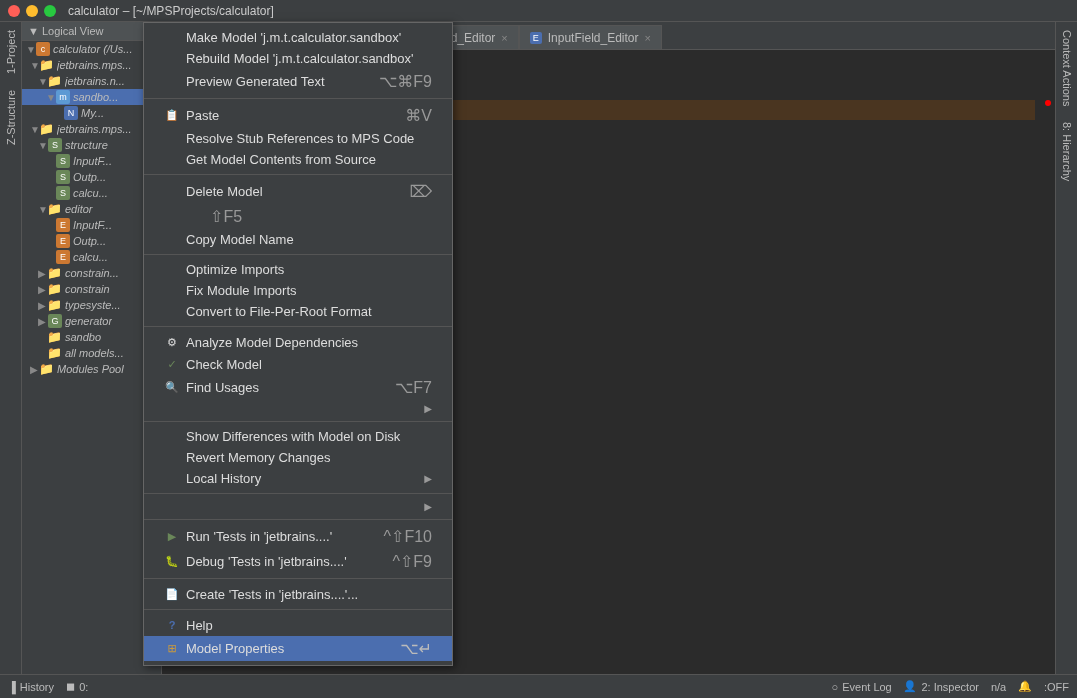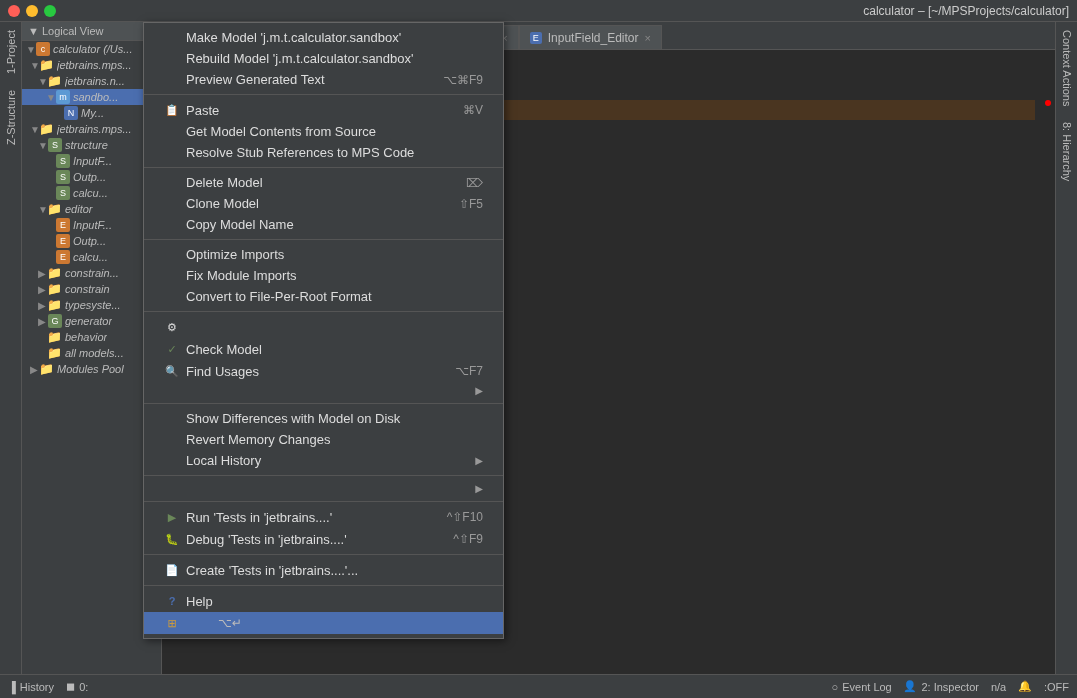--- a/index.html
+++ b/index.html
@@ -31,21 +31,21 @@
       width: 12px; height: 12px;
       border-radius: 50%;
     }
     .tl-red { background: #ff5f57; }
     .tl-yellow { background: #ffbd2e; }
     .tl-green { background: #28c940; }
     .title-bar-text {
       color: #ccc;
       font-size: 12px;
       flex: 1;
-      text-align: right;
+      text-align: left;
     }
 
     
     .main-layout {
       display: flex;
       height: calc(698px - 22px);
     }
 
     
     .sidebar {
@@ -134,21 +134,21 @@
       padding: 8px 3px;
       cursor: pointer;
       white-space: nowrap;
     }
 
     
     .context-menu {
       position: absolute;
       left: 143px;
       top: 22px;
-      width: 361px;
+      width: 310px;
       background: #3c3f41;
       border: 1px solid #666;
       box-shadow: 2px 2px 8px rgba(0,0,0,0.5);
       z-index: 100;
       padding: 4px 0;
     }
 
     .menu-item {
       display: flex;
       align-items: center;
@@ -170,22 +170,22 @@
       font-size: 11px;
       flex-shrink: 0;
     }
 
     .menu-item-label {
       flex: 1;
     }
 
     .menu-item-shortcut {
       color: #999;
-      font-size: 12px;
-      margin-left: 32px;
+      font-size: 16px;
+      margin-left: 24px;
     }
 
     .menu-item-arrow {
       color: #999;
       font-size: 10px;
       margin-left: auto;
     }
 
     .menu-separator {
       height: 1px;
@@ -430,21 +430,21 @@
         <span class="tree-label">typesyste...</span>
       </div>
       <div class="tree-item tree-indent-2">
         <span class="tree-arrow">▶</span>
         <span class="tree-icon icon-green">G</span>
         <span class="tree-label">generator</span>
       </div>
       <div class="tree-item tree-indent-2">
         <span class="tree-arrow"> </span>
         <span class="tree-icon icon-folder">📁</span>
-        <span class="tree-label">behavior</span>
+        <span class="tree-label">sandbo</span>
       </div>
       <div class="tree-item tree-indent-2">
         <span class="tree-arrow"> </span>
         <span class="tree-icon icon-folder">📁</span>
         <span class="tree-label">all models...</span>
       </div>
       <div class="tree-item tree-indent-1">
         <span class="tree-arrow">▶</span>
         <span class="tree-icon icon-folder">📁</span>
         <span class="tree-label">Modules Pool</span>
@@ -506,50 +506,50 @@
     <span class="menu-item-label">Preview Generated Text</span>
     <span class="menu-item-shortcut">⌥⌘F9</span>
   </div>
   <div class="menu-separator"></div>
   <div class="menu-item">
     <span class="menu-item-icon" style="color:#cc9a3c;">📋</span>
     <span class="menu-item-label">Paste</span>
     <span class="menu-item-shortcut">⌘V</span>
   </div>
   <div class="menu-item menu-item-no-icon">
+    <span class="menu-item-label">Resolve Stub References to MPS Code</span>
+  </div>
+  <div class="menu-item menu-item-no-icon">
     <span class="menu-item-label">Get Model Contents from Source</span>
-  </div>
-  <div class="menu-item menu-item-no-icon">
-    <span class="menu-item-label">Resolve Stub References to MPS Code</span>
   </div>
   <div class="menu-separator"></div>
   <div class="menu-item menu-item-no-icon">
     <span class="menu-item-label">Delete Model</span>
     <span class="menu-item-shortcut">⌦</span>
   </div>
   <div class="menu-item menu-item-no-icon">
-    <span class="menu-item-label">Clone Model</span>
     <span class="menu-item-shortcut">⇧F5</span>
   </div>
   <div class="menu-item menu-item-no-icon">
     <span class="menu-item-label">Copy Model Name</span>
   </div>
   <div class="menu-separator"></div>
   <div class="menu-item menu-item-no-icon">
     <span class="menu-item-label">Optimize Imports</span>
   </div>
   <div class="menu-item menu-item-no-icon">
     <span class="menu-item-label">Fix Module Imports</span>
   </div>
   <div class="menu-item menu-item-no-icon">
     <span class="menu-item-label">Convert to File-Per-Root Format</span>
   </div>
   <div class="menu-separator"></div>
   <div class="menu-item">
     <span class="menu-item-icon">⚙</span>
+    <span class="menu-item-label">Analyze Model Dependencies</span>
   </div>
   <div class="menu-item">
     <span class="menu-item-icon" style="color:#6a8759;">✓</span>
     <span class="menu-item-label">Check Model</span>
   </div>
   <div class="menu-item">
     <span class="menu-item-icon">🔍</span>
     <span class="menu-item-label">Find Usages</span>
     <span class="menu-item-shortcut">⌥F7</span>
   </div>
@@ -587,20 +587,21 @@
     <span class="menu-item-icon" style="color:#888;">📄</span>
     <span class="menu-item-label">Create 'Tests in 'jetbrains....'...</span>
   </div>
   <div class="menu-separator"></div>
   <div class="menu-item">
     <span class="menu-item-icon" style="color:#4b6eaf; font-weight:bold;">?</span>
     <span class="menu-item-label">Help</span>
   </div>
   <div class="menu-item active" style="background:#4b6eaf;">
     <span class="menu-item-icon" style="color:#cc9a3c;">⊞</span>
+    <span class="menu-item-label">Model Properties</span>
     <span class="menu-item-shortcut" style="color:#bbb;">⌥↵</span>
   </div>
 </div>
 
 <div class="bottom-bar">
   <div class="bottom-tab">
     <span>▐</span>
     <span>History</span>
   </div>
   <div class="bottom-tab">

